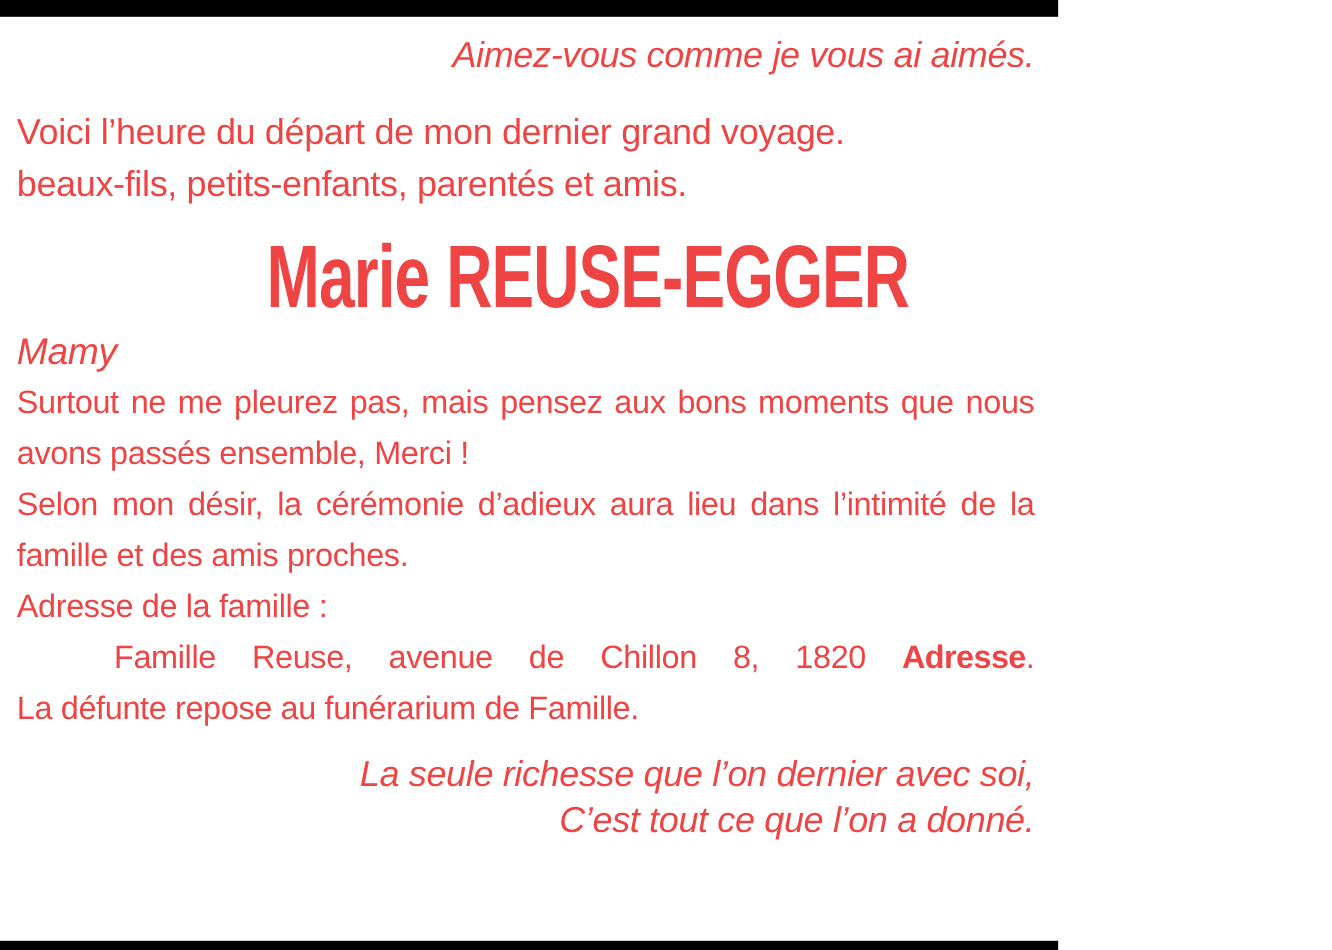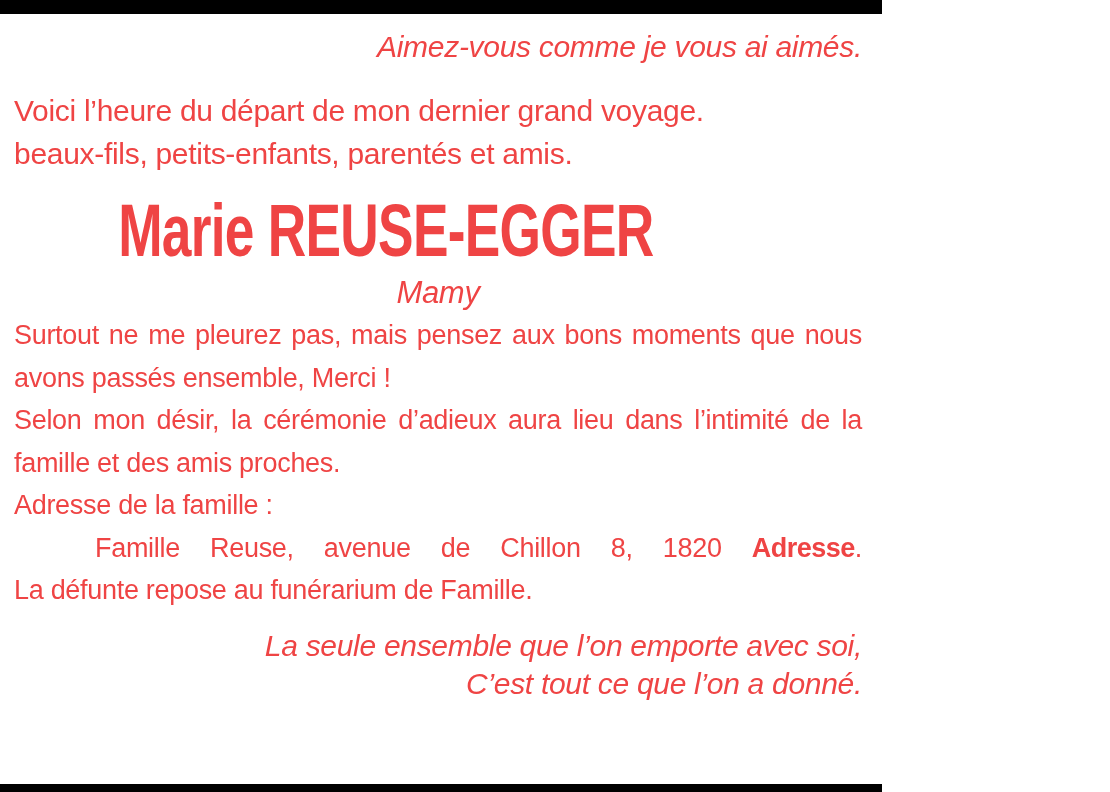--- a/index.html
+++ b/index.html
@@ -33,36 +33,35 @@
     line-height: 43px;
     letter-spacing: -0.3px;
   }
   .intro b, .msg b { font-weight: 700; letter-spacing: -0.5px; }
 
   .name-line {
     margin: 20px 0 0 0;
     font-size: 74px;
     line-height: 72px;
     font-weight: 700;
-    text-align: left;
+    text-align: right;
     white-space: nowrap;
   }
   .name-line .condensed {
     display: inline-block;
     transform: scaleX(0.72);
     transform-origin: 50% 50%;
     letter-spacing: -1px;
   }
 
   .nickname {
     margin-top: 6px;
     font-size: 31px;
     line-height: 40px;
     font-style: italic;
-    text-align: center;
     letter-spacing: -0.3px;
   }
 
   .msg {
     margin-top: 1px;
     font-size: 27px;
     line-height: 42.5px;
     letter-spacing: -0.3px;
   }
   .just {
@@ -103,20 +102,20 @@
       <p class="just">Surtout ne me pleurez pas, mais pensez aux bons moments que nous</p>
       <p>avons passés ensemble, Merci !</p>
       <p class="just">Selon mon désir, la cérémonie d’adieux aura lieu dans l’intimité de la</p>
       <p>famille et des amis proches.</p>
       <p>Adresse de la famille :</p>
       <p class="just indent"><span>Famille Reuse, avenue de Chillon 8, 1820 </span><b>Adresse</b><span>.</span></p>
       <p>La défunte repose au funérarium de Famille.</p>
     </div>
 
     <div class="closing">
-      <p>La seule ensemble que l’on emporte avec soi,</p>
+      <p>La seule richesse que l’on dernier avec soi,</p>
       <p>C’est tout ce que l’on a donné.</p>
     </div>
 
   </div>
 
   <div class="bar bottom"></div>
 </div>
 
 </body></html>

